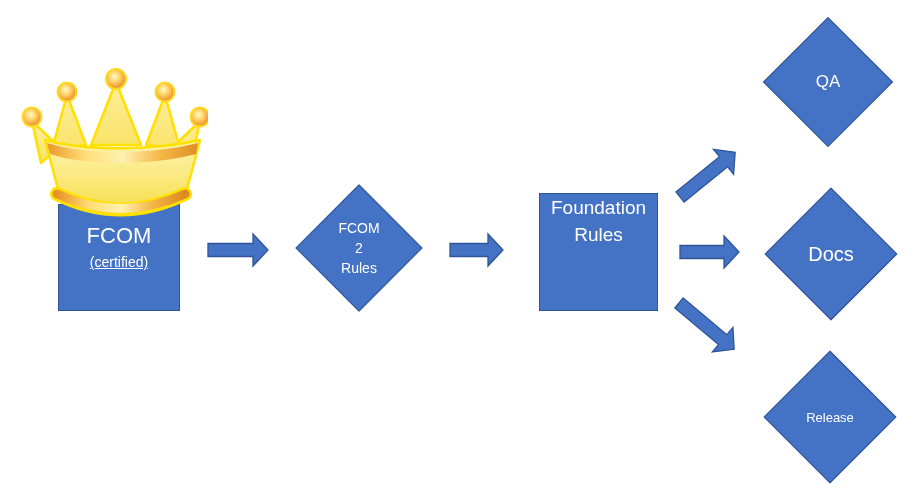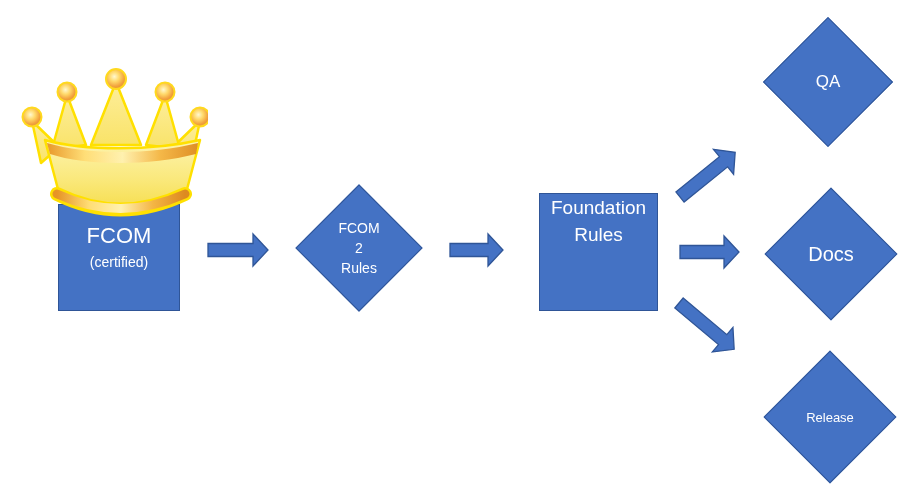--- a/index.html
+++ b/index.html
@@ -7,21 +7,21 @@
     position:relative;width:913px;height:490px;background:#ffffff;overflow:hidden;
     font-family:"Liberation Sans", sans-serif;
   }
   .node-rect{
     position:absolute;box-sizing:border-box;
     background:#4472C4;border:1.6px solid #2F5597;
     color:#ffffff;text-align:center;
   }
   .fcom-rect{left:58px;top:204px;width:122px;height:107px;padding-top:16px;}
   .fcom-title{font-size:22px;line-height:30px;}
-  .fcom-sub{font-size:14px;line-height:22px;}
+  .fcom-sub{font-size:14px;line-height:22px;text-decoration:underline;}
   .foundation-rect{
     left:539px;top:193px;width:119px;height:118px;
     display:flex;flex-direction:column;justify-content:flex-start;
   }
   .foundation-line{font-size:19px;line-height:27px;}
   .diamond{
     position:absolute;box-sizing:border-box;
     background:#4472C4;border:1.6px solid #2F5597;
     transform:rotate(45deg);
   }

